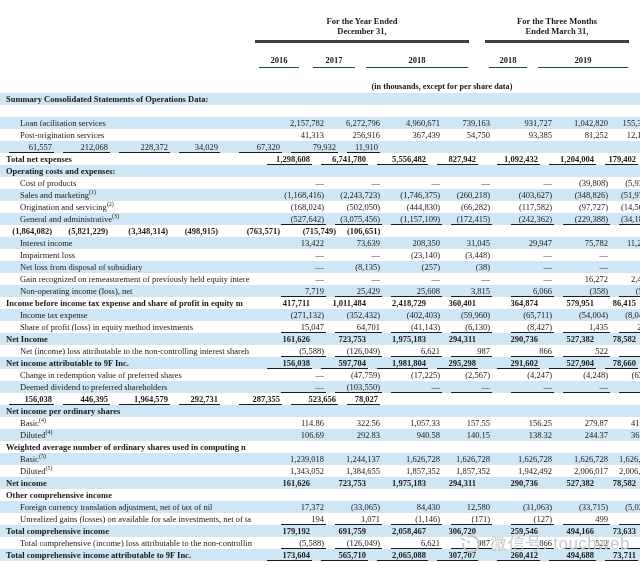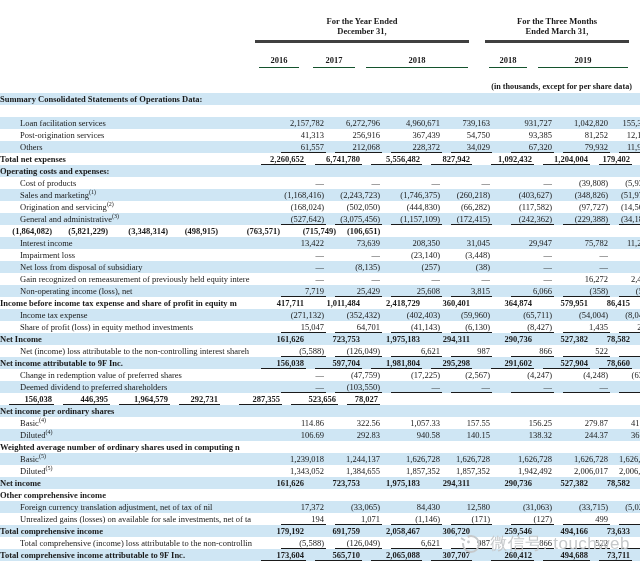--- a/index.html
+++ b/index.html
@@ -17,32 +17,32 @@
   .grp1{width:220px}
   .hgap{width:10px;flex:0 0 auto}
   .grp2{width:150px}
   .hrow{display:flex;margin-left:252px;height:13px;line-height:11px}
   .hcell{flex:0 0 auto;overflow:hidden}
   .u{border-bottom:3px solid #14532d;margin:0 7px;height:12px}
   .yc1{width:54px}.yc2{width:56px}.yc34{width:110px}.yc5{width:52px}.yc67{width:98px}
   .yc34 .u,.yc67 .u{margin:0 4px}
   .cc1{width:54px}.cc2{width:56px}.cc3{width:60px}.cc4{width:50px}.cc5{width:52px}.cc6{width:56px}.cc7{width:42px}
   .cc1 .u,.cc2 .u,.cc3 .u,.cc4 .u,.cc5 .u,.cc6 .u,.cc7 .u{margin:16px 10px}
-  .units{margin-left:252px;width:380px;text-align:right;font-size:8.2px;font-weight:bold;height:11px;line-height:11px}
+  .units{margin-left:252px;width:380px;text-align:center;font-size:8.2px;font-weight:bold;height:11px;line-height:11px}
   
   .tbody{margin-top:1px}
   .trow{display:flex;height:12px;line-height:12px;font-size:8.5px}
   .stripe{background:#cfe6f4}
   .bold{font-weight:bold}
   .cell{flex:0 0 auto;overflow:hidden;white-space:nowrap}
   .c0{width:252px}
   .c1{width:54px}.c2{width:56px}.c3{width:60px}.c4{width:50px}
   .gap{width:10px}
   .c5{width:52px}.c6{width:56px}.c7{width:42px}
-  .ind0{}
+  .ind0{padding-left:6px}
   .ind1{padding-left:20px}
   .seg{box-sizing:border-box;height:12px;margin-left:9px;text-align:right;padding-right:2px}
   .lineb{border-bottom:1px solid #1a1a1a}
   .dbl{border-bottom:1px solid #1a1a1a;box-shadow:0 2px 0 0 #1a1a1a}
   sup{font-size:6px;vertical-align:super;line-height:0}
   
   .notes-sep{width:224px;border-top:1px solid #2a2a2a;margin:8px 0 0 8px}
   .notes-label{font-size:10px;font-weight:bold;margin:14px 0 0 8px}
   .watermark{
     position:absolute;right:10px;bottom:10px;display:flex;align-items:flex-end;
@@ -211,21 +211,20 @@
           <div class="seg">93,385</div>
         </div>
         <div class="cell c6">
           <div class="seg">81,252</div>
         </div>
         <div class="cell c7">
           <div class="seg">12,107</div>
         </div>
       </div>
       <div class="trow stripe">
-        <div class="cell c0 ind1">Others</div>
         <div class="cell c1">
           <div class="seg lineb">61,557</div>
         </div>
         <div class="cell c2">
           <div class="seg lineb">212,068</div>
         </div>
         <div class="cell c3">
           <div class="seg lineb">228,372</div>
         </div>
         <div class="cell c4">
@@ -238,21 +237,21 @@
         <div class="cell c6">
           <div class="seg lineb">79,932</div>
         </div>
         <div class="cell c7">
           <div class="seg lineb">11,910</div>
         </div>
       </div>
       <div class="trow bold">
         <div class="cell c0 ind0">Total net expenses</div>
         <div class="cell c1">
-          <div class="seg lineb">2,260,652</div>
+          <div class="seg lineb">1,298,608</div>
         </div>
         <div class="cell c2">
           <div class="seg lineb">6,741,780</div>
         </div>
         <div class="cell c3">
           <div class="seg lineb">5,556,482</div>
         </div>
         <div class="cell c4">
           <div class="seg lineb">827,942</div>
         </div>

